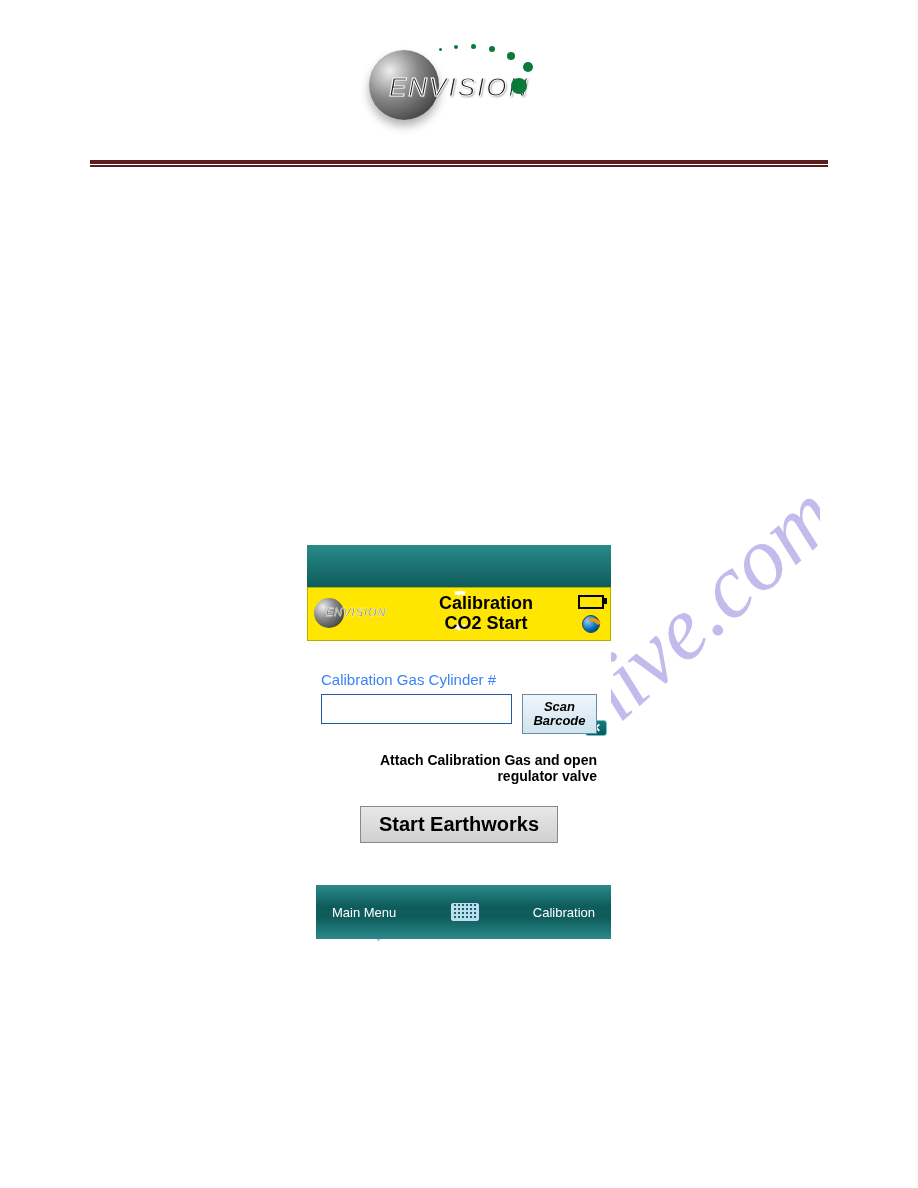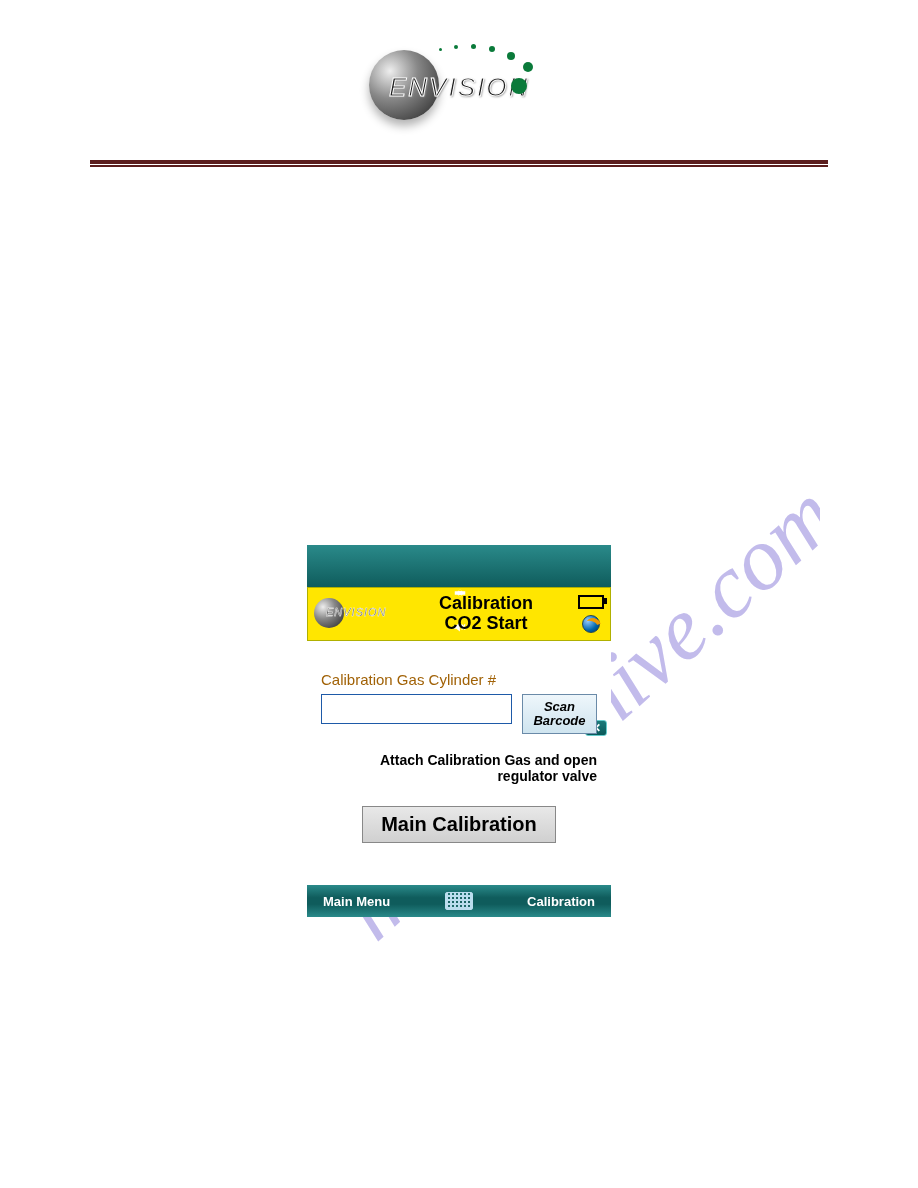--- a/index.html
+++ b/index.html
@@ -172,21 +172,21 @@
     content:""; position:absolute; left:2px; top:2px; width:12px; height:12px;
     border-radius:50%; border-top:4px solid #e90; border-right:4px solid transparent;
     transform: rotate(30deg);
   }
   .body-area {
     background: #fff;
     padding: 30px 14px 12px 14px;
   }
   .label {
     font-size: 15px;
-    color: #a16207;
+    color: #3b82f6;
     margin-bottom: 6px;
     display:block;
   }
   .input-row {
     display:flex; gap:10px; align-items:stretch; margin-bottom:18px;
   }
   .cyl-input {
     flex:1;
     border:1px solid #1e5aa8;
     height:30px;
@@ -221,24 +221,25 @@
     border:1px solid #888;
     font-size:20px;
     font-weight:bold;
     padding:6px 18px;
     cursor:pointer;
   }
   .bottombar {
     height:30px;
     background: linear-gradient(#2a8a8a 0%, #0f5c5c 40%, #0f5c5c 60%, #2a8a8a 100%);
     display:flex; align-items:center; justify-content:space-between;
-    padding:1px 16px;
+    padding:12px 16px;
     color:#fff;
     font-size:13px;
-    font-weight:bold;
+    font-weight:normal;
+    margin-left:9px;
   }
   .kb-icon {
     width:26px; height:16px;
     border:1px solid #bde; border-radius:2px;
     background: repeating-linear-gradient(90deg,#bde 0 2px, transparent 2px 4px),
                 repeating-linear-gradient(0deg,#bde 0 2px, transparent 2px 4px);
     background-color: rgba(255,255,255,0.05);
   }
 </style>
 </head>
@@ -312,21 +313,21 @@
     <span class="label">Calibration Gas Cylinder #</span>
     <div class="input-row">
       <input class="cyl-input" type="text" value="" style="">
       <button class="scan-btn">
         <span style="white-space:pre-line;">Scan
 Barcode</span>
       </button>
     </div>
     <div class="instruction">Attach Calibration Gas and open regulator valve</div>
     <button class="start-btn">
-      <span>Main Calibration</span>
+      <span>Start Earthworks</span>
     </button>
   </div>
 
   <div class="bottombar">
     <span>Main Menu</span>
     <span class="kb-icon"></span>
     <span>Calibration</span>
   </div>
 </div>
 

